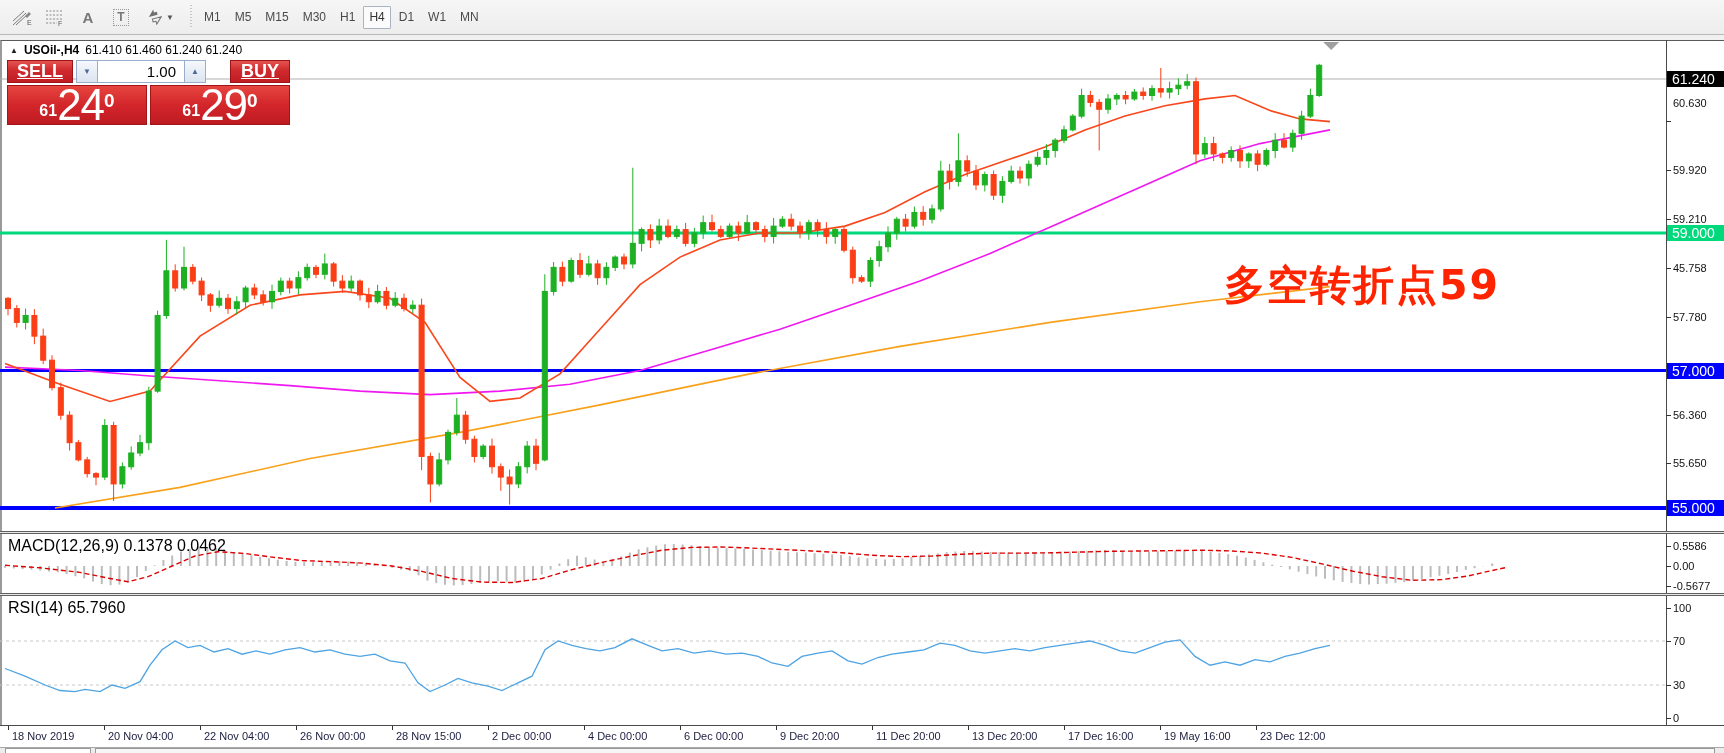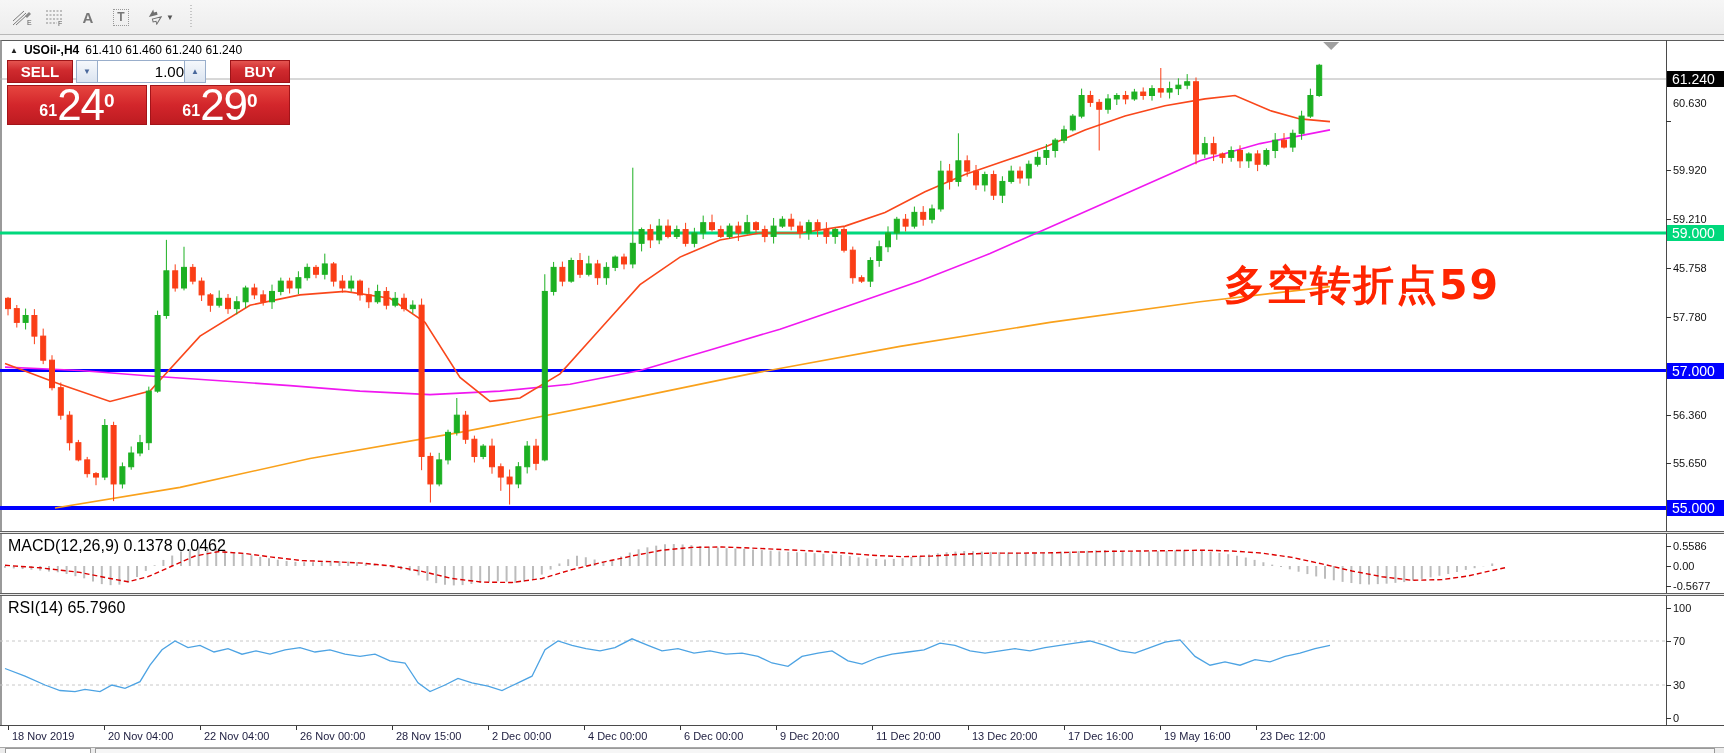--- a/index.html
+++ b/index.html
@@ -33,30 +33,30 @@
   
   .chart-title { position:absolute; left:10px; top:43px; font-size:12px; color:#000;
     display:flex; align-items:center; gap:6px; white-space:nowrap; }
   .chart-title .tri { font-size:8px; color:#222; }
   .chart-title b { font-weight:700; }
 
   
   .trade { position:absolute; left:7px; top:60px; width:284px; }
   .trade-row1 { display:flex; height:23px; }
   .btn-red { background:linear-gradient(180deg,#e45450 0%,#cf2a2e 45%,#bf1d23 100%);
-    border:1px solid #9d1418; color:#fff; font-weight:700; font-size:15px;
-    display:flex; align-items:center; justify-content:center; }
+    border:1px solid #9d1418; color:#fff; font-weight:700; font-size:18px;
+    display:flex; align-items:center; justify-content:center;text-decoration:underline; }
   .sell-btn { width:66px; }
   .buy-btn  { width:60px; margin-left:24px; }
   .spin { width:22px; height:23px; background:linear-gradient(180deg,#f5f8fc,#dbe4f0);
     border:1px solid #99aecb; color:#49689c; font-size:8px;
     display:flex; align-items:center; justify-content:center; }
   .spin-down { margin-left:3px; }
   .vol-box { width:86px; height:23px; background:#fff; border:1px solid #99aecb; border-left:none; border-right:none;
-    font-size:15px; color:#000; text-align:right; padding-right:0; font-family:"Liberation Sans",sans-serif; }
+    font-size:15px; color:#000; text-align:right; padding-right:8px; font-family:"Liberation Sans",sans-serif; }
   .tiles { display:flex; margin-top:2px; gap:3px; }
   .tile { width:140px; height:40px; background:linear-gradient(180deg,#e6453f 0%,#d3262b 50%,#bd1b21 100%);
     border:1px solid #a31419; color:#fff; display:flex; align-items:flex-end; justify-content:center;
     padding-bottom:1px; }
   .tile .sm  { font-size:16px; font-weight:700; line-height:1; margin-bottom:4px; }
   .tile .big { font-size:44px; line-height:0.82; letter-spacing:-1px; }
   .tile .sup { font-size:19px; font-weight:700; line-height:1; align-self:flex-start; margin-top:5px; }
 
   
   .axis-label { position:absolute; left:1673px; font-size:11px; color:#111; line-height:14px; white-space:nowrap; }
@@ -118,20 +118,31 @@
       <span style="font-size:12px;color:#777;font-weight:700;border:1px dotted #999;padding:0 3px 1px 3px;">T</span>
     </div>
     <div class="toolbtn" style="width:44px;">
       <svg width="18" height="16" viewBox="0 0 18 16">
         <path d="M2 7 L8 1 L8 4 L11 4 L11 7 Z" fill="#6f6f6f" transform="rotate(-14 6 4)"></path>
         <path d="M16 9 L10 15 L10 12 L7 12 L7 9 Z" fill="none" stroke="#6f6f6f" stroke-width="1" transform="rotate(-14 11 12)"></path>
       </svg>
       <span class="caret">▼</span>
     </div>
     <div class="grip"></div>
+    <div id="tf-container" style="display:flex;">
+        <div class="tf-btn">M1</div>
+        <div class="tf-btn">M5</div>
+        <div class="tf-btn">M15</div>
+        <div class="tf-btn">M30</div>
+        <div class="tf-btn">H1</div>
+        <div class="tf-btn sel">H4</div>
+        <div class="tf-btn">D1</div>
+        <div class="tf-btn">W1</div>
+        <div class="tf-btn">MN</div>
+      </div>
   </div>
 
   <div class="chart-area"></div>
   <div class="panel-border-right"></div>
 
   <svg id="svg-main" class="canvas" style="top:40px;" width="1666" height="491" viewBox="0 0 1666 491">
       <line x1="0" y1="193" x2="1666" y2="193" stroke="#00d87c" stroke-width="3"></line>
       <line x1="0" y1="330.5" x2="1666" y2="330.5" stroke="#0000ff" stroke-width="3"></line>
       <line x1="0" y1="468" x2="1666" y2="468" stroke="#0000ff" stroke-width="4"></line>
       <line x1="0" y1="38.99999999999986" x2="1666" y2="38.99999999999986" stroke="#b0b0b0" stroke-width="1"></line>

